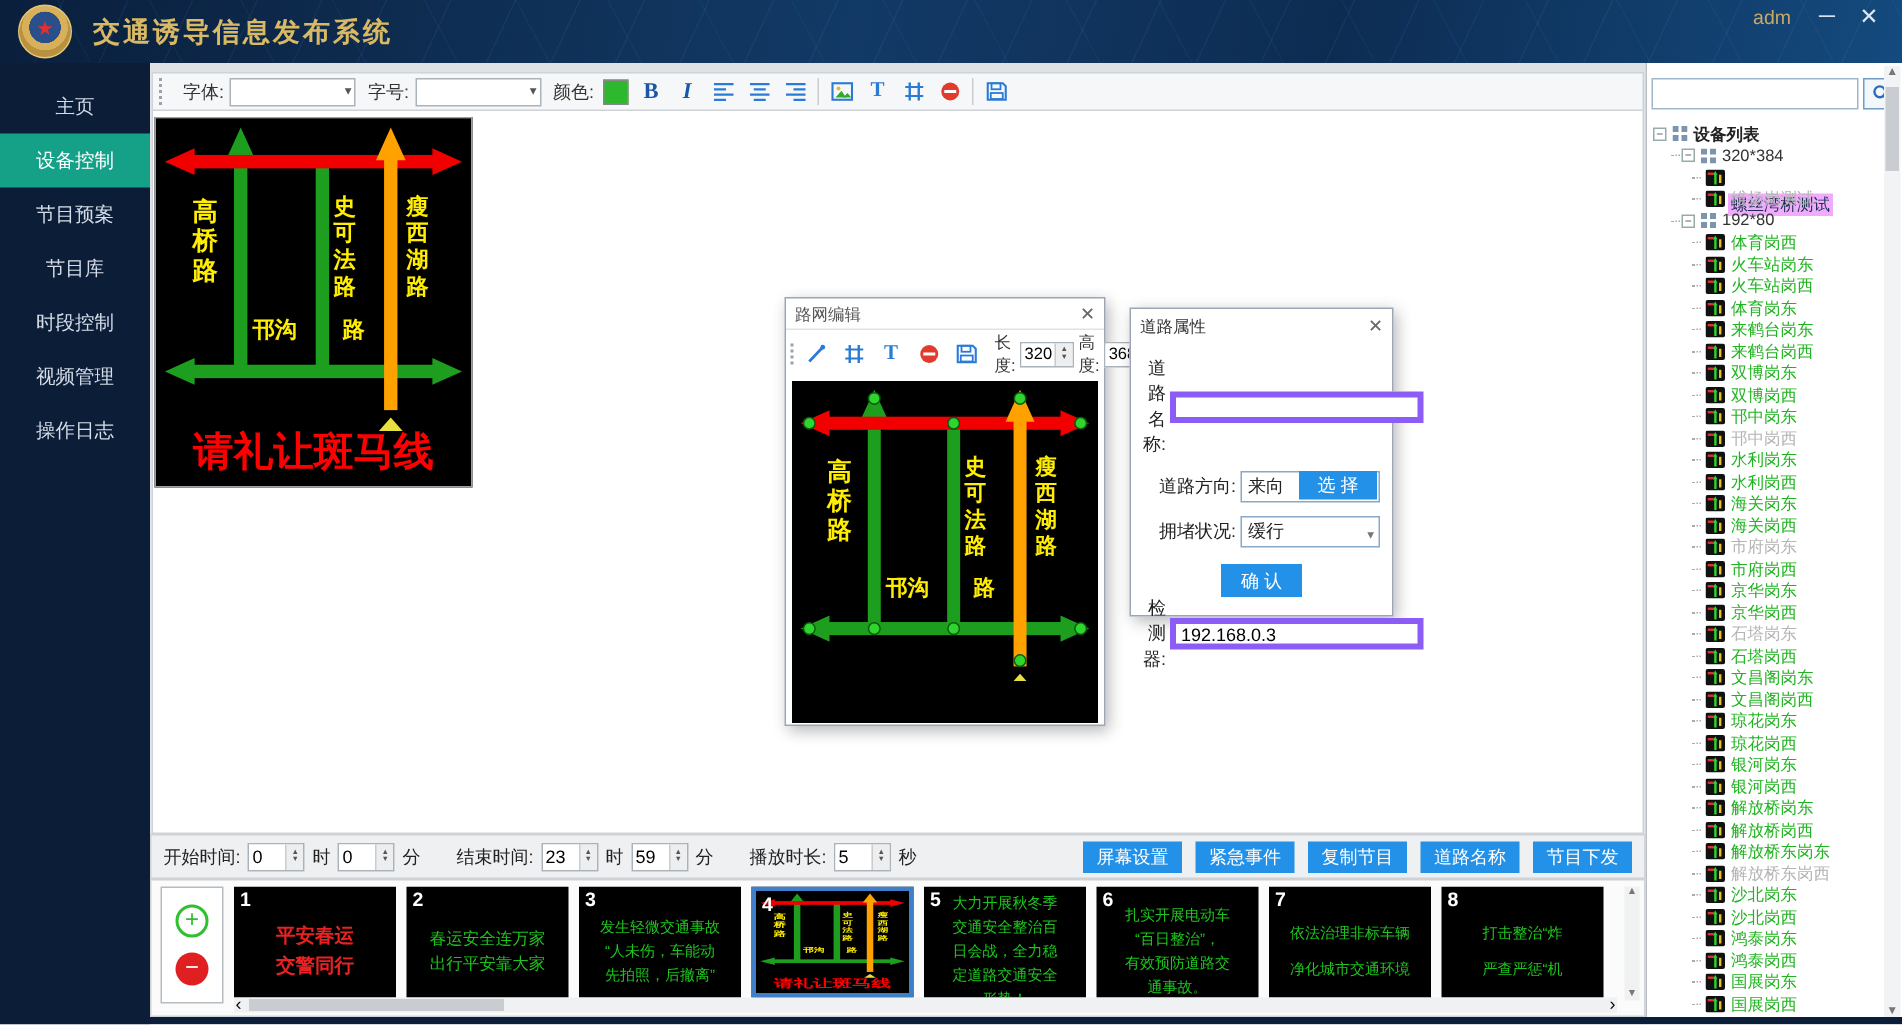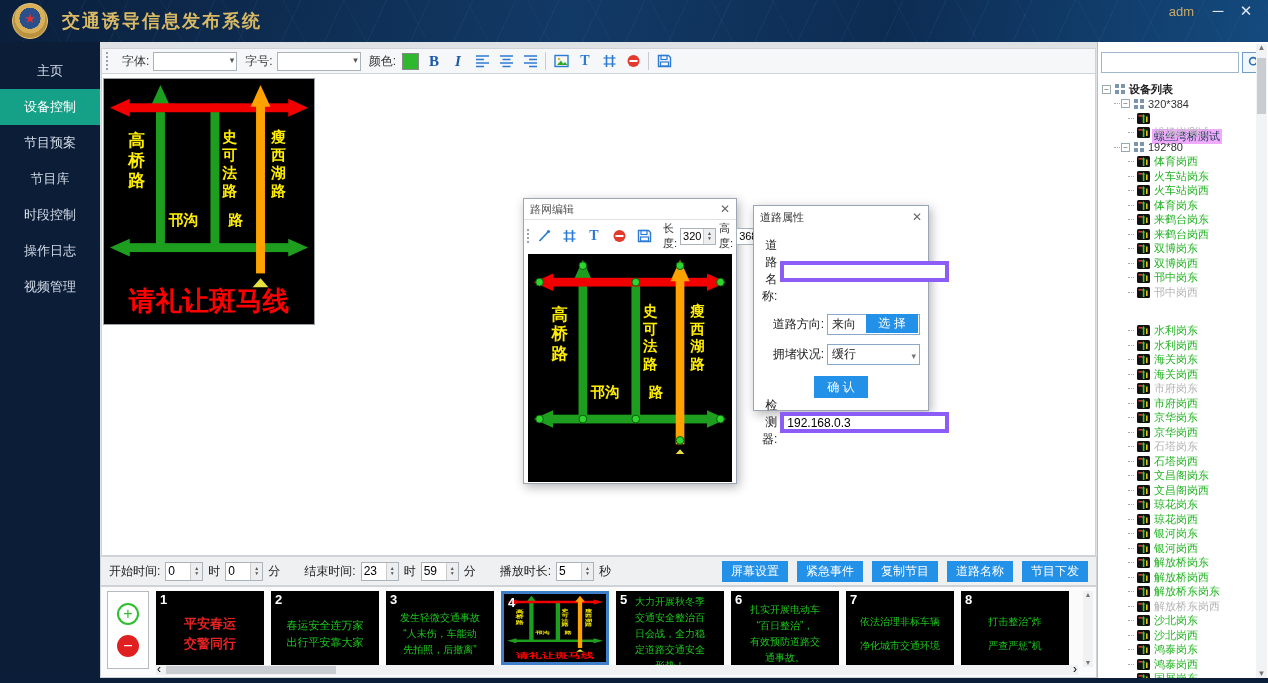--- a/index.html
+++ b/index.html
@@ -138,22 +138,22 @@
     <div class="win-btn" style="right:40px;">─</div>
     <div class="win-btn" style="right:12px;">✕</div>
   </div>
 
   <div class="abs sidebar" id="sidebar">
       <div class="side-item">主页</div>
       <div class="side-item active">设备控制</div>
       <div class="side-item">节目预案</div>
       <div class="side-item">节目库</div>
       <div class="side-item">时段控制</div>
+      <div class="side-item">视频管理</div>
       <div class="side-item">操作日志</div>
-      <div class="side-item">视频管理</div>
     </div>
 
   <div class="abs mainbg"></div>
   <div class="abs toolbar" id="toolbar">
     <div class="tb-grip"></div>
     <span class="tb-label">字体:</span>
     <div class="tb-select"></div>
     <span class="tb-label">字号:</span>
     <div class="tb-select"></div>
     <span class="tb-label">颜色:</span>
@@ -713,21 +713,21 @@
           <span class="dash"></span>
           <svg width="13" height="11" viewBox="0 0 13 11" style="margin:0 2px;flex:0 0 auto">
             <rect width="13" height="11" rx="1.5" fill="#111"></rect>
             <rect x="1.5" y="2" width="4" height="1.6" fill="#e03030"></rect>
             <polygon points="6.5,1 5,3.5 8,3.5" fill="#2fd42f"></polygon>
             <rect x="5.8" y="3" width="1.6" height="7" fill="#2fd42f"></rect>
             <rect x="9" y="3.5" width="1.6" height="5.5" fill="#e8c020"></rect>
           </svg>
           <span class="tname offline">邗中岗西</span>
         </div>
-        <div class="trow" style="padding-left: 28px; margin-top: 24px;">
+        <div class="trow" style="padding-left: 28px;">
           <span class="dash"></span>
           <svg width="13" height="11" viewBox="0 0 13 11" style="margin:0 2px;flex:0 0 auto">
             <rect width="13" height="11" rx="1.5" fill="#111"></rect>
             <rect x="1.5" y="2" width="4" height="1.6" fill="#e03030"></rect>
             <polygon points="6.5,1 5,3.5 8,3.5" fill="#2fd42f"></polygon>
             <rect x="5.8" y="3" width="1.6" height="7" fill="#2fd42f"></rect>
             <rect x="9" y="3.5" width="1.6" height="5.5" fill="#e8c020"></rect>
           </svg>
           <span class="tname online">水利岗东</span>
         </div>

